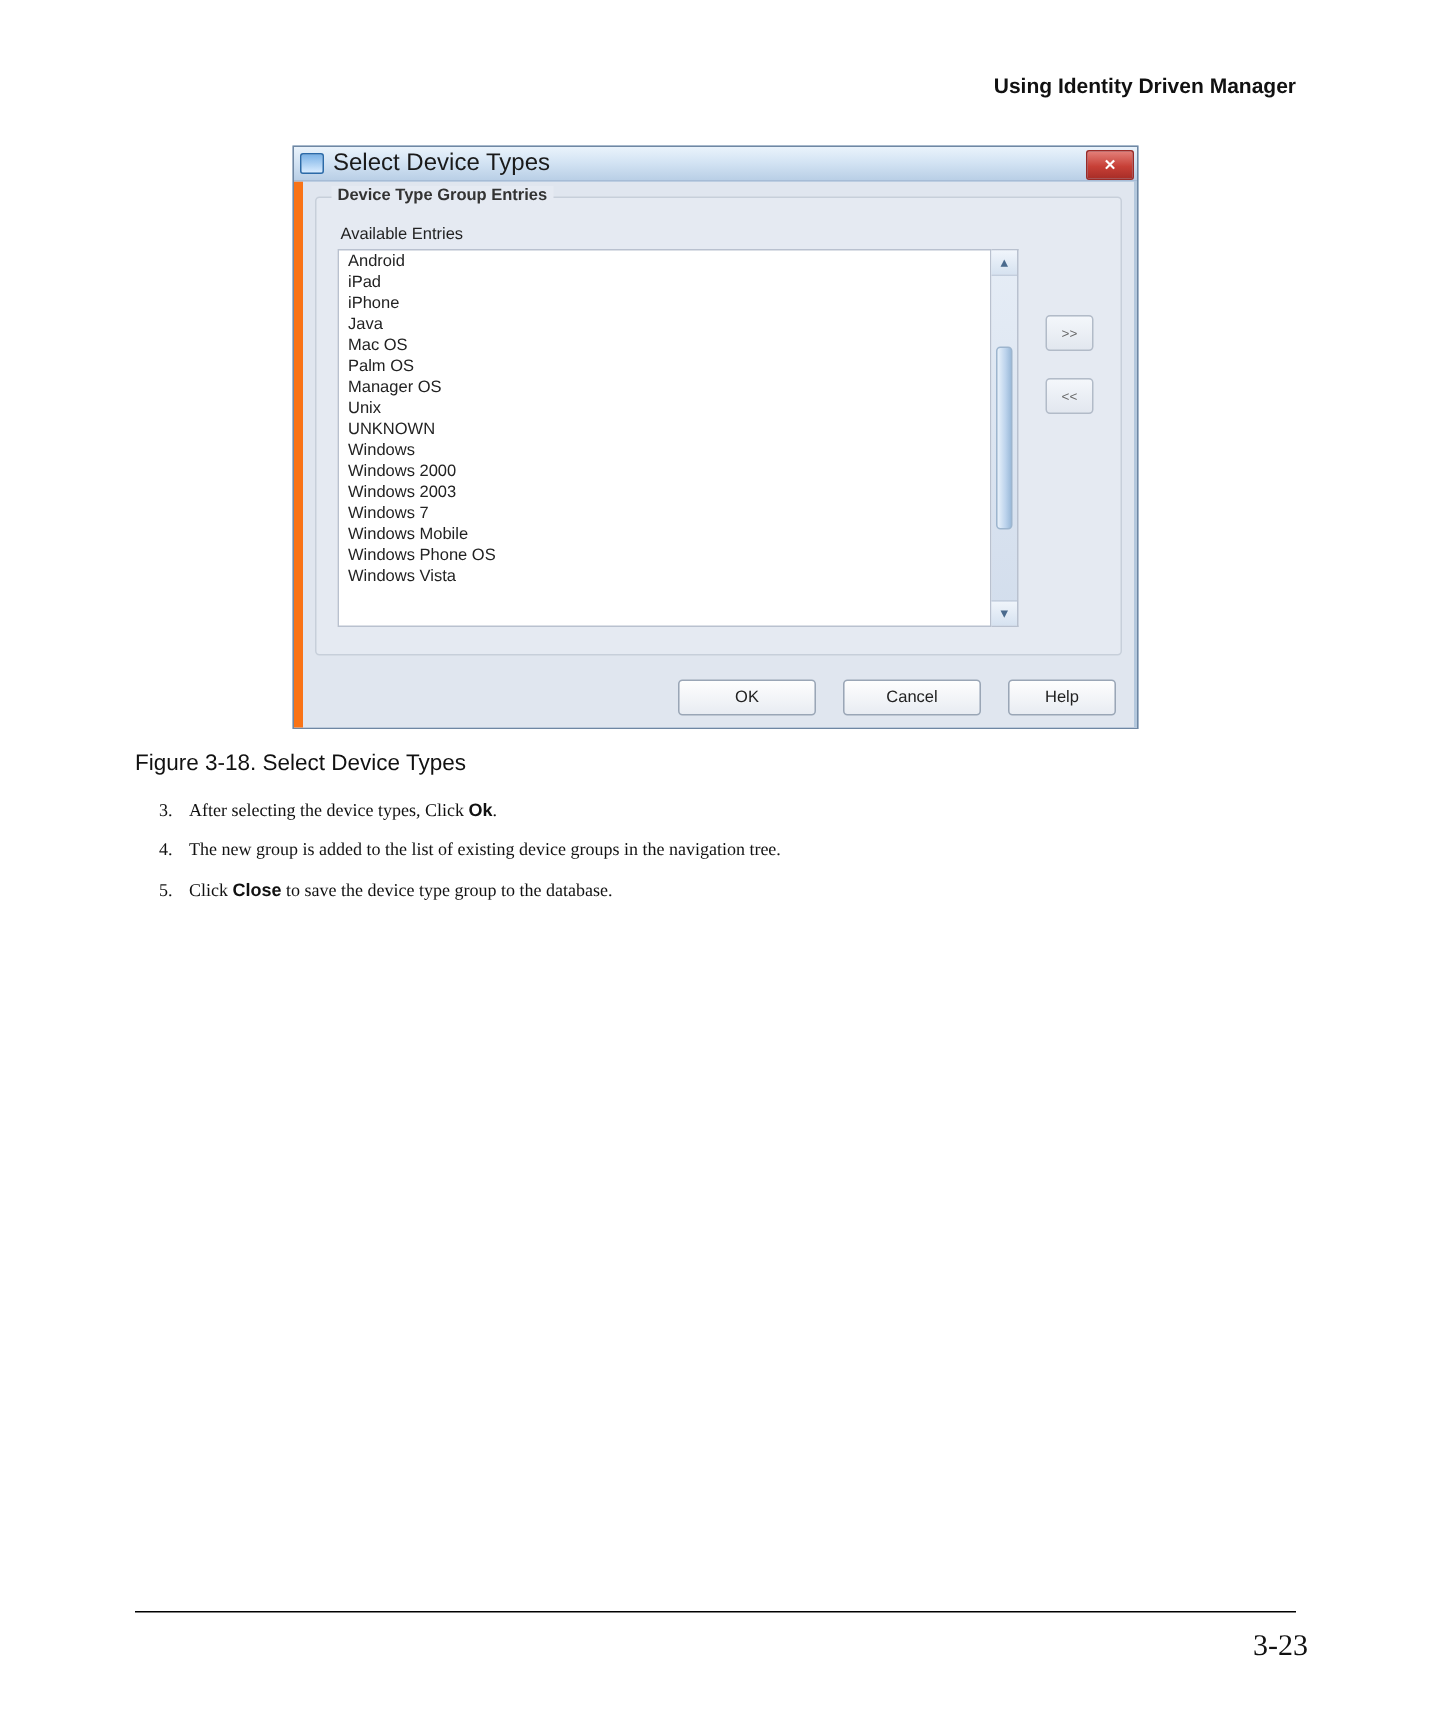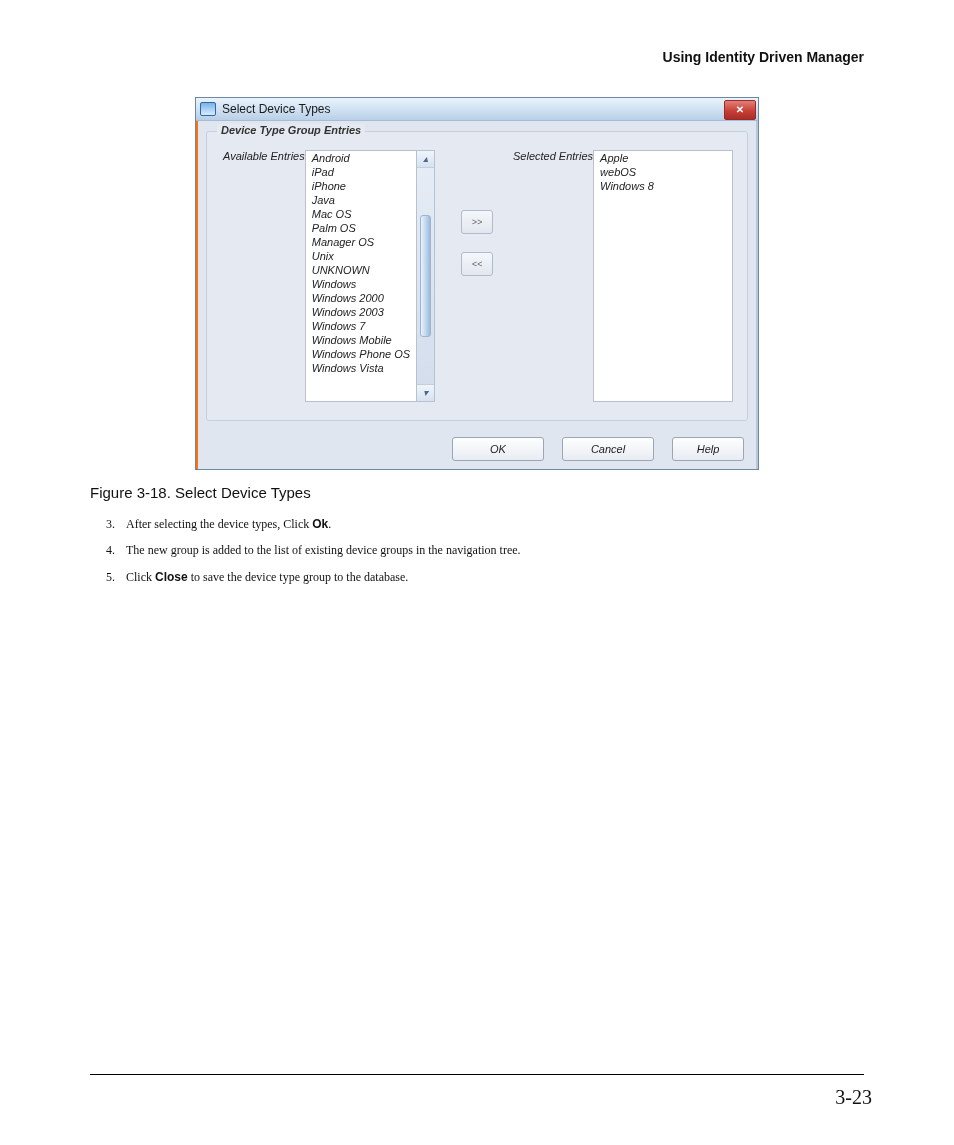--- a/index.html
+++ b/index.html
@@ -49,38 +49,37 @@
     padding: 0 4px;
     gap: 6px;
     position: relative;
   }
   .sc-titlebar .icon {
     width: 14px; height: 12px;
     border: 1px solid #2b6aa8;
     background: linear-gradient(#7bb2e6, #d9ecff);
     border-radius: 2px;
   }
-  .sc-titlebar .txt { font-size: 12px; color: #1a1a1a; }
+  .sc-titlebar .txt { font-size: 16px; color: #1a1a1a; }
   .sc-close {
     position: absolute;
     right: 2px; top: 2px;
     width: 30px; height: 18px;
     border: 1px solid #9a2a27;
     border-radius: 2px;
     background: linear-gradient(#e37f79, #c74037 55%, #a82d27);
     color: #fff;
     display: flex; align-items: center; justify-content: center;
     font-size: 10px; font-weight: bold;
   }
   .sc-body {
     background: #e0e6ef;
     padding: 10px 8px 8px 8px;
-    border-left: 2px solid #f97316;
+    border-left: 6px solid #f97316;
     border-right: 2px solid #b4c8dd;
-    font-style: italic;
   }
   .sc-group {
     border: 1px solid #c7cfda;
     border-radius: 3px;
     background: #e5eaf2;
     padding: 18px 14px 18px 14px;
     position: relative;
   }
   .sc-group-title {
     position: absolute;
@@ -92,20 +91,21 @@
     color: #333;
   }
   .sc-cols {
     display: flex;
     gap: 14px;
     align-items: flex-start;
   }
   .sc-col {
     flex: 1 1 0;
     display: flex;
+    flex-direction: column;
   }
   .sc-mid {
     flex: 0 0 40px;
     display: flex;
     flex-direction: column;
     align-items: center;
     justify-content: center;
     gap: 18px;
     padding-top: 60px;
   }
@@ -267,28 +267,20 @@
               </div>
             </div>
             <div class="sc-mid">
               <div class="sc-midbtn">
                   <span>&gt;&gt;</span>
                 </div>
               <div class="sc-midbtn">
                   <span>&lt;&lt;</span>
                 </div>
             </div>
-            <div class="sc-col">
-              <div class="sc-label">Selected Entries</div>
-              <div class="sc-list" style="height:250px">
-                <div class="sc-item">Apple</div>
-                <div class="sc-item">webOS</div>
-                <div class="sc-item">Windows 8</div>
-              </div>
-            </div>
           </div>
         </div>
         <div class="sc-footer">
           <div class="sc-btn">
               <span>OK</span>
             </div>
           <div class="sc-btn">
               <span>Cancel</span>
             </div>
           <div class="sc-btn" style="min-width:50px">

